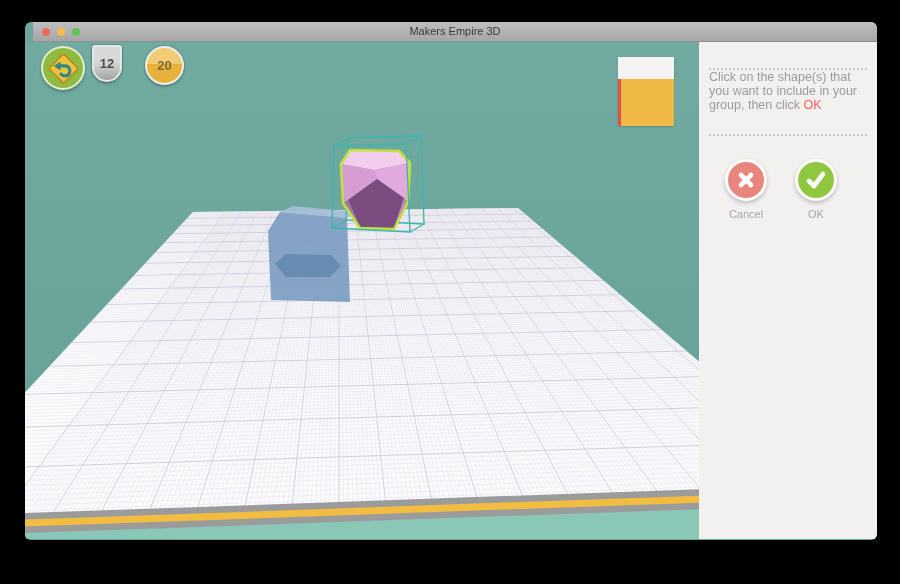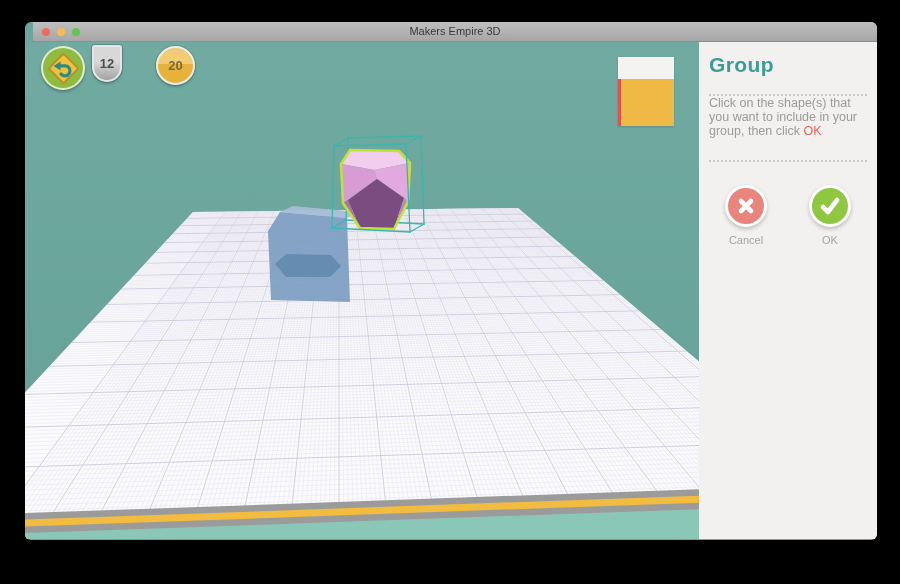--- a/index.html
+++ b/index.html
@@ -34,42 +34,42 @@
                  background:#8FBC3F; border:2px solid rgba(255,255,255,.75);
                  box-shadow:0 2px 3px rgba(0,0,0,.25); }
   .diamond { position:absolute; width:23px; height:23px; background:#EFC23D;
              border:2px solid #B98F2B; transform:rotate(45deg); border-radius:3px; }
   .uturn { position:relative; width:23px; height:23px; }
   .badge.shield { left:67px; top:3px; width:30px; height:37px;
                   background:linear-gradient(#D8D8D8 45%, #A2A2A2);
                   border:2px solid #E6E6E6; border-radius:3px 3px 15px 15px;
                   box-shadow:0 0 0 1px rgba(0,0,0,.15), 0 2px 3px rgba(0,0,0,.2);
                   color:#4D4D4D; font-weight:bold; font-size:13px; }
-  .badge.coin { left:131px; top:4px; width:39px; height:39px; border-radius:50%;
+  .badge.coin { left:120px; top:4px; width:39px; height:39px; border-radius:50%;
                 background:linear-gradient(#F2CC74 46%, #E7B23C 46%);
                 border:2px solid #ECECEC;
                 box-shadow:0 0 0 1px rgba(0,0,0,.12), 0 2px 3px rgba(0,0,0,.2);
                 color:#7B6B3A; font-weight:bold; font-size:13px; }
 
   
   .viewcube { position:absolute; left:593px; top:15px; width:56px; height:69px;
               box-shadow:0 1px 2px rgba(0,0,0,.15); }
   .vc-top   { height:22px; background:#F4F3F1; }
   .vc-front { height:47px; background:#F0B845; }
   .vc-edge  { position:absolute; left:0; top:22px; width:3px; height:47px; background:#E05248; }
 
   
   .sidebar { width:178px; height:497px; background:#F2F1EF; padding:9px 10px 0;
              position:relative; }
   .panel-title { font-size:21px; font-weight:bold; letter-spacing:.4px; color:#3A9C94; margin-top:2px; }
   .sep { border:none; border-top:2px dotted #CCCAC6; margin-top:17px; }
   .sep.second { margin-top:22px; }
   .instruction { font-size:12.5px; line-height:14px; color:#9B9B9B; width:158px; }
   .instruction .ok-red { color:#F2615B; }
-  .button-row { display:flex; justify-content:space-between; padding:0 2px; margin-top:23px; }
+  .button-row { display:flex; justify-content:flex-start; padding:0 2px; margin-top:23px; }
   .btn-block { width:70px; display:flex; flex-direction:column; align-items:center; cursor:pointer; }
   .circle-btn { width:42px; height:42px; border-radius:50%; border:3px solid #fff;
                 box-shadow:0 2px 4px rgba(0,0,0,.22);
                 display:flex; align-items:center; justify-content:center; }
   .circle-btn.cancel { background:#E9857D; }
   .circle-btn.ok     { background:#90C740; }
   .btn-label { margin-top:7px; font-size:11px; color:#A5A5A5; }
 </style>
 </head>
 <body>
@@ -517,21 +517,20 @@
         </div>
 
         <div class="viewcube">
           <div class="vc-top"></div>
           <div class="vc-front"></div>
           <div class="vc-edge"></div>
         </div>
       </div>
 
       <aside class="sidebar">
-        <div class="panel-title">Group</div>
         <hr class="sep">
         <p class="instruction"><span>Click on the shape(s) that you want to include in your group, then click </span><span class="ok-red">OK</span></p>
         <hr class="sep second">
 
         <div class="button-row">
           <div class="btn-block">
             <div class="circle-btn cancel">
               <svg width="20" height="20" viewBox="0 0 20 20">
                 <path d="M5 5 L15 15 M15 5 L5 15" stroke="#fff" stroke-width="4.6" stroke-linecap="round" fill="none"></path>
               </svg>

